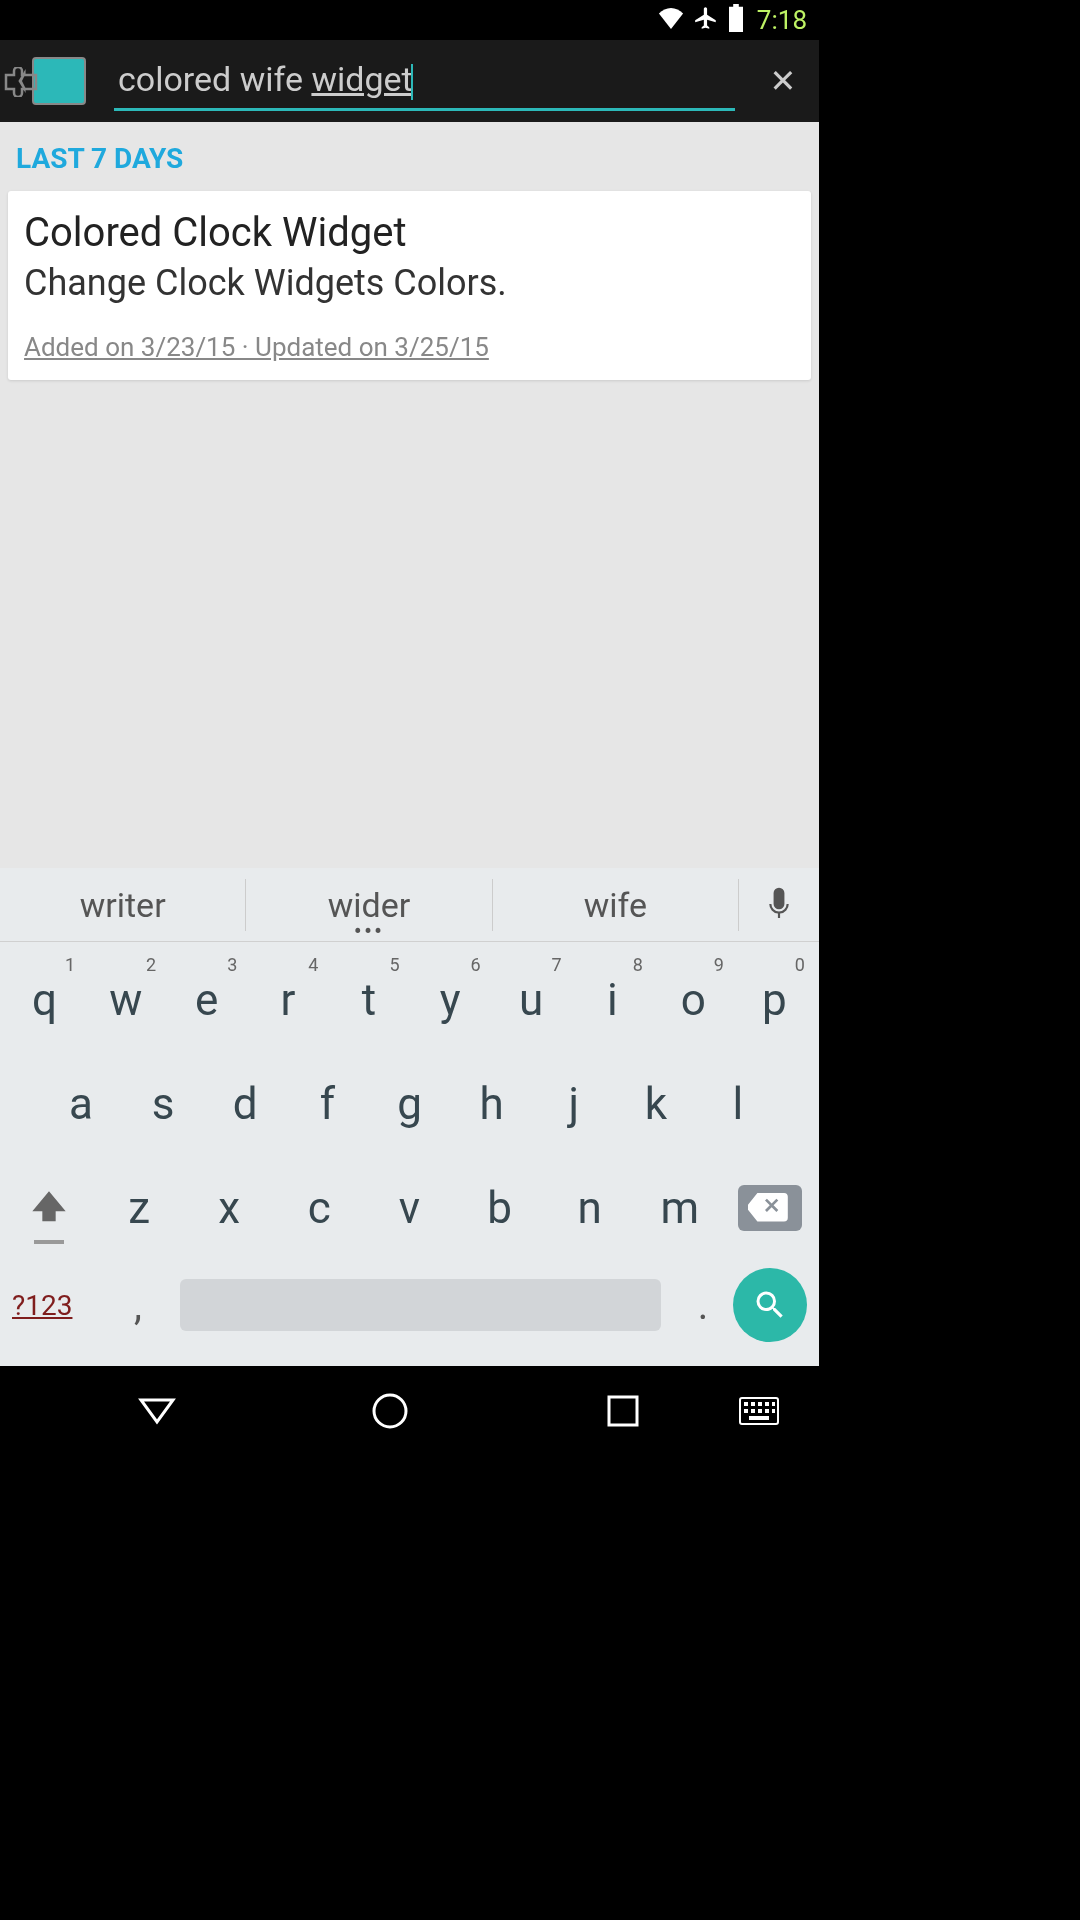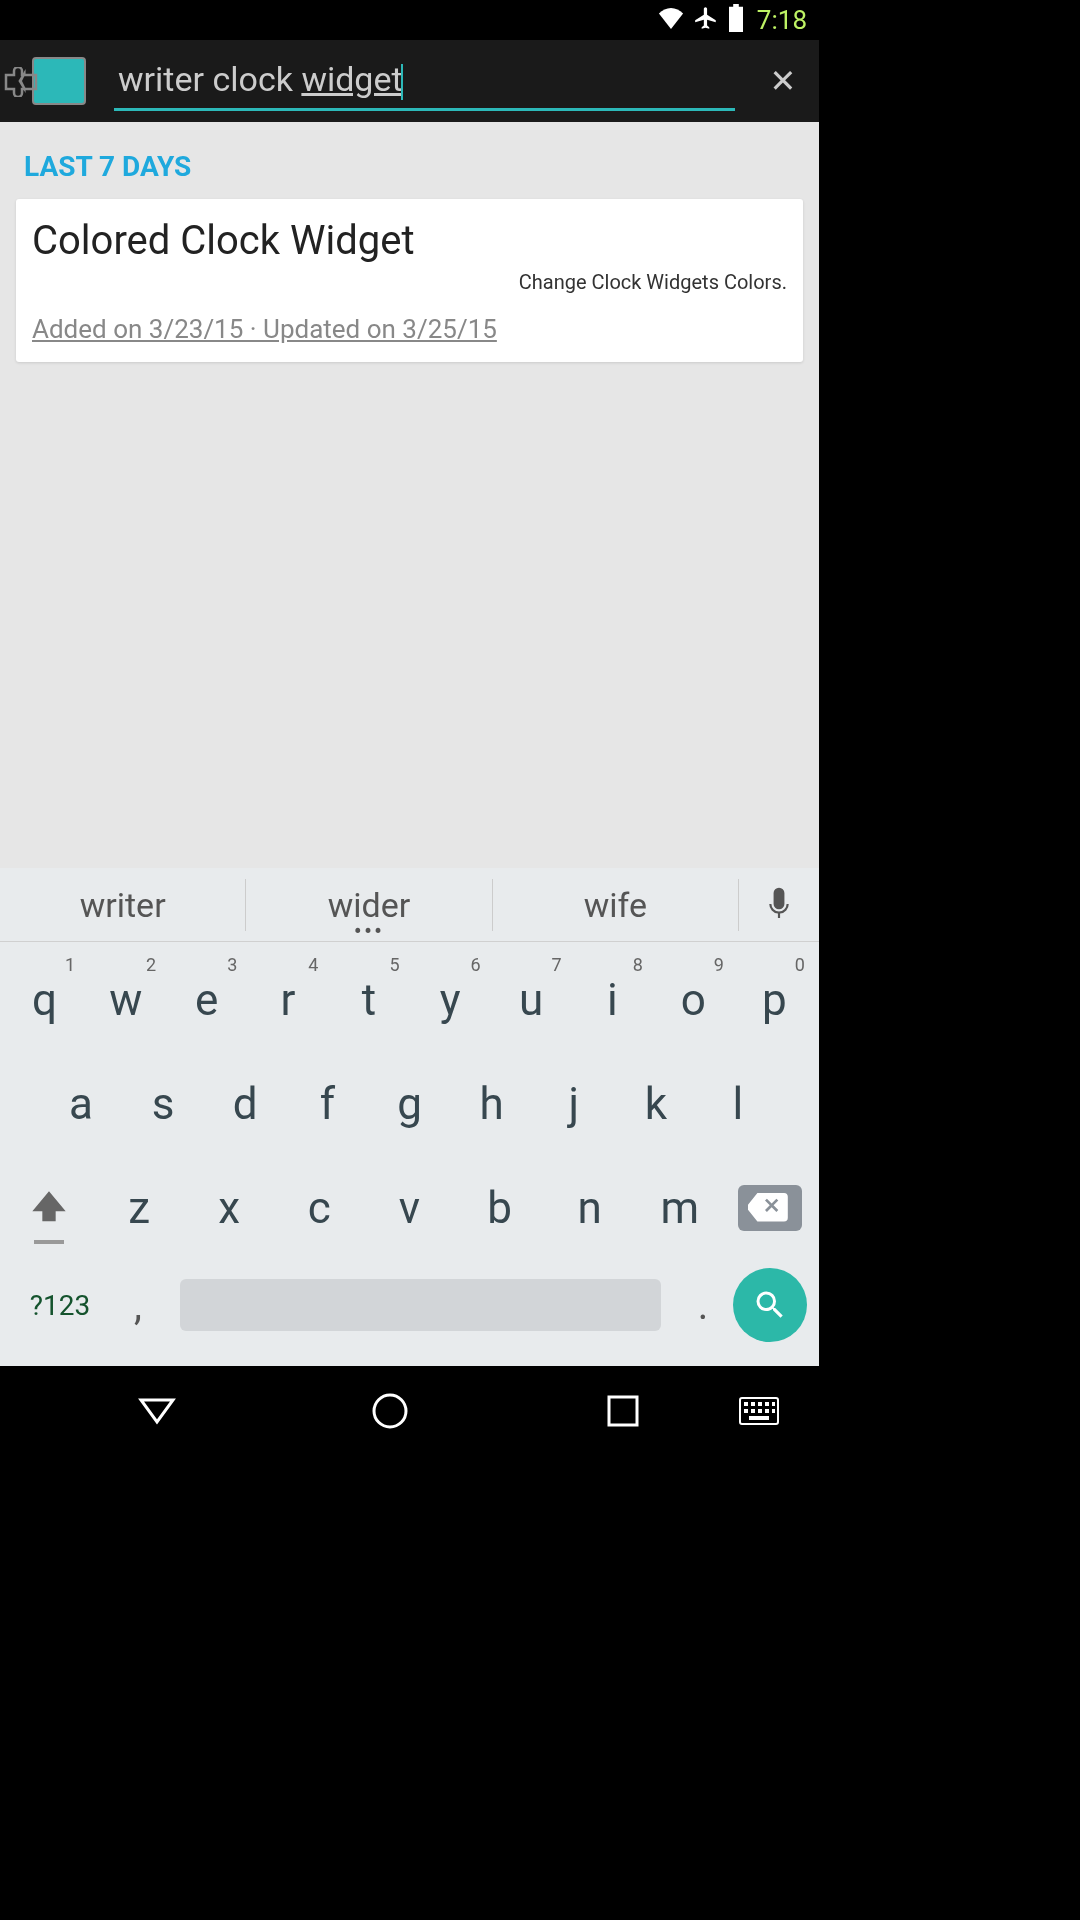--- a/index.html
+++ b/index.html
@@ -79,44 +79,43 @@
       color: #ccc;
       font-size: 32px;
       background: none;
       border: none;
       cursor: pointer;
       margin-left: 12px;
     }
     .content {
       flex: 1;
       background: #e6e6e6;
-      padding: 16px;
+      padding: 8px;
     }
     .section-header {
       color: #1fa9dd;
       font-size: 28px;
       font-weight: 700;
       padding: 12px 8px 16px;
     }
     .result-card {
       background: #fff;
       border-radius: 3px;
       padding: 18px 16px;
       box-shadow: 0 1px 3px rgba(0,0,0,0.12);
     }
     .result-title {
       font-size: 40px;
       color: #222;
       margin-bottom: 6px;
     }
     .result-desc {
-      font-size: 20px;
+      font-size: 36px;
       color: #333;
-      margin-bottom: 20px;
-      text-align: right;
+      margin-bottom: 28px;
     }
     .result-meta {
       font-size: 26px;
       color: #888;
       text-decoration: underline;
     }
     .keyboard {
       background: #e8ebed;
       display: flex;
       flex-direction: column;
@@ -214,22 +213,22 @@
       align-items: center;
     }
     .bottom-row {
       display: flex;
       align-items: center;
       padding: 6px 8px 16px;
     }
     .key-alt {
       width: 96px;
       font-size: 28px;
-      color: #14532d;
-      text-align: center;
+      color: #7f1d1d;
+      text-decoration: underline;
     }
     .key-comma, .key-period {
       width: 60px;
       font-size: 40px;
       color: #555;
       text-align: center;
     }
     .spacebar {
       flex: 1;
       height: 52px;
@@ -312,21 +311,21 @@
       <svg class="chevron-back" viewBox="0 0 10 20">
           <path fill="#888" d="M8 0L2 10l6 10V16L5 10l3-6z"></path>
         </svg>
       <div class="app-icon">
         <svg class="puzzle-piece" viewBox="0 0 36 30">
             <path fill="none" stroke="#888" stroke-width="2.5" d="M2 8h8V4a4 4 0 018 0v4h14v14H18v4a4 4 0 01-8 0v-4H2z"></path>
           </svg>
       </div>
     </div>
     <div class="search-display">
-      <span>writer clock </span><span class="underline-word">widget</span><span class="cursor"></span>
+      <span>colored wife </span><span class="underline-word">widget</span><span class="cursor"></span>
     </div>
     <button class="clear-btn">
       <span>✕</span>
     </button>
   </div>
 
   <div class="content">
     <div class="section-header">LAST 7 DAYS</div>
     <div class="result-card">
       <div class="result-title">Colored Clock Widget</div>

